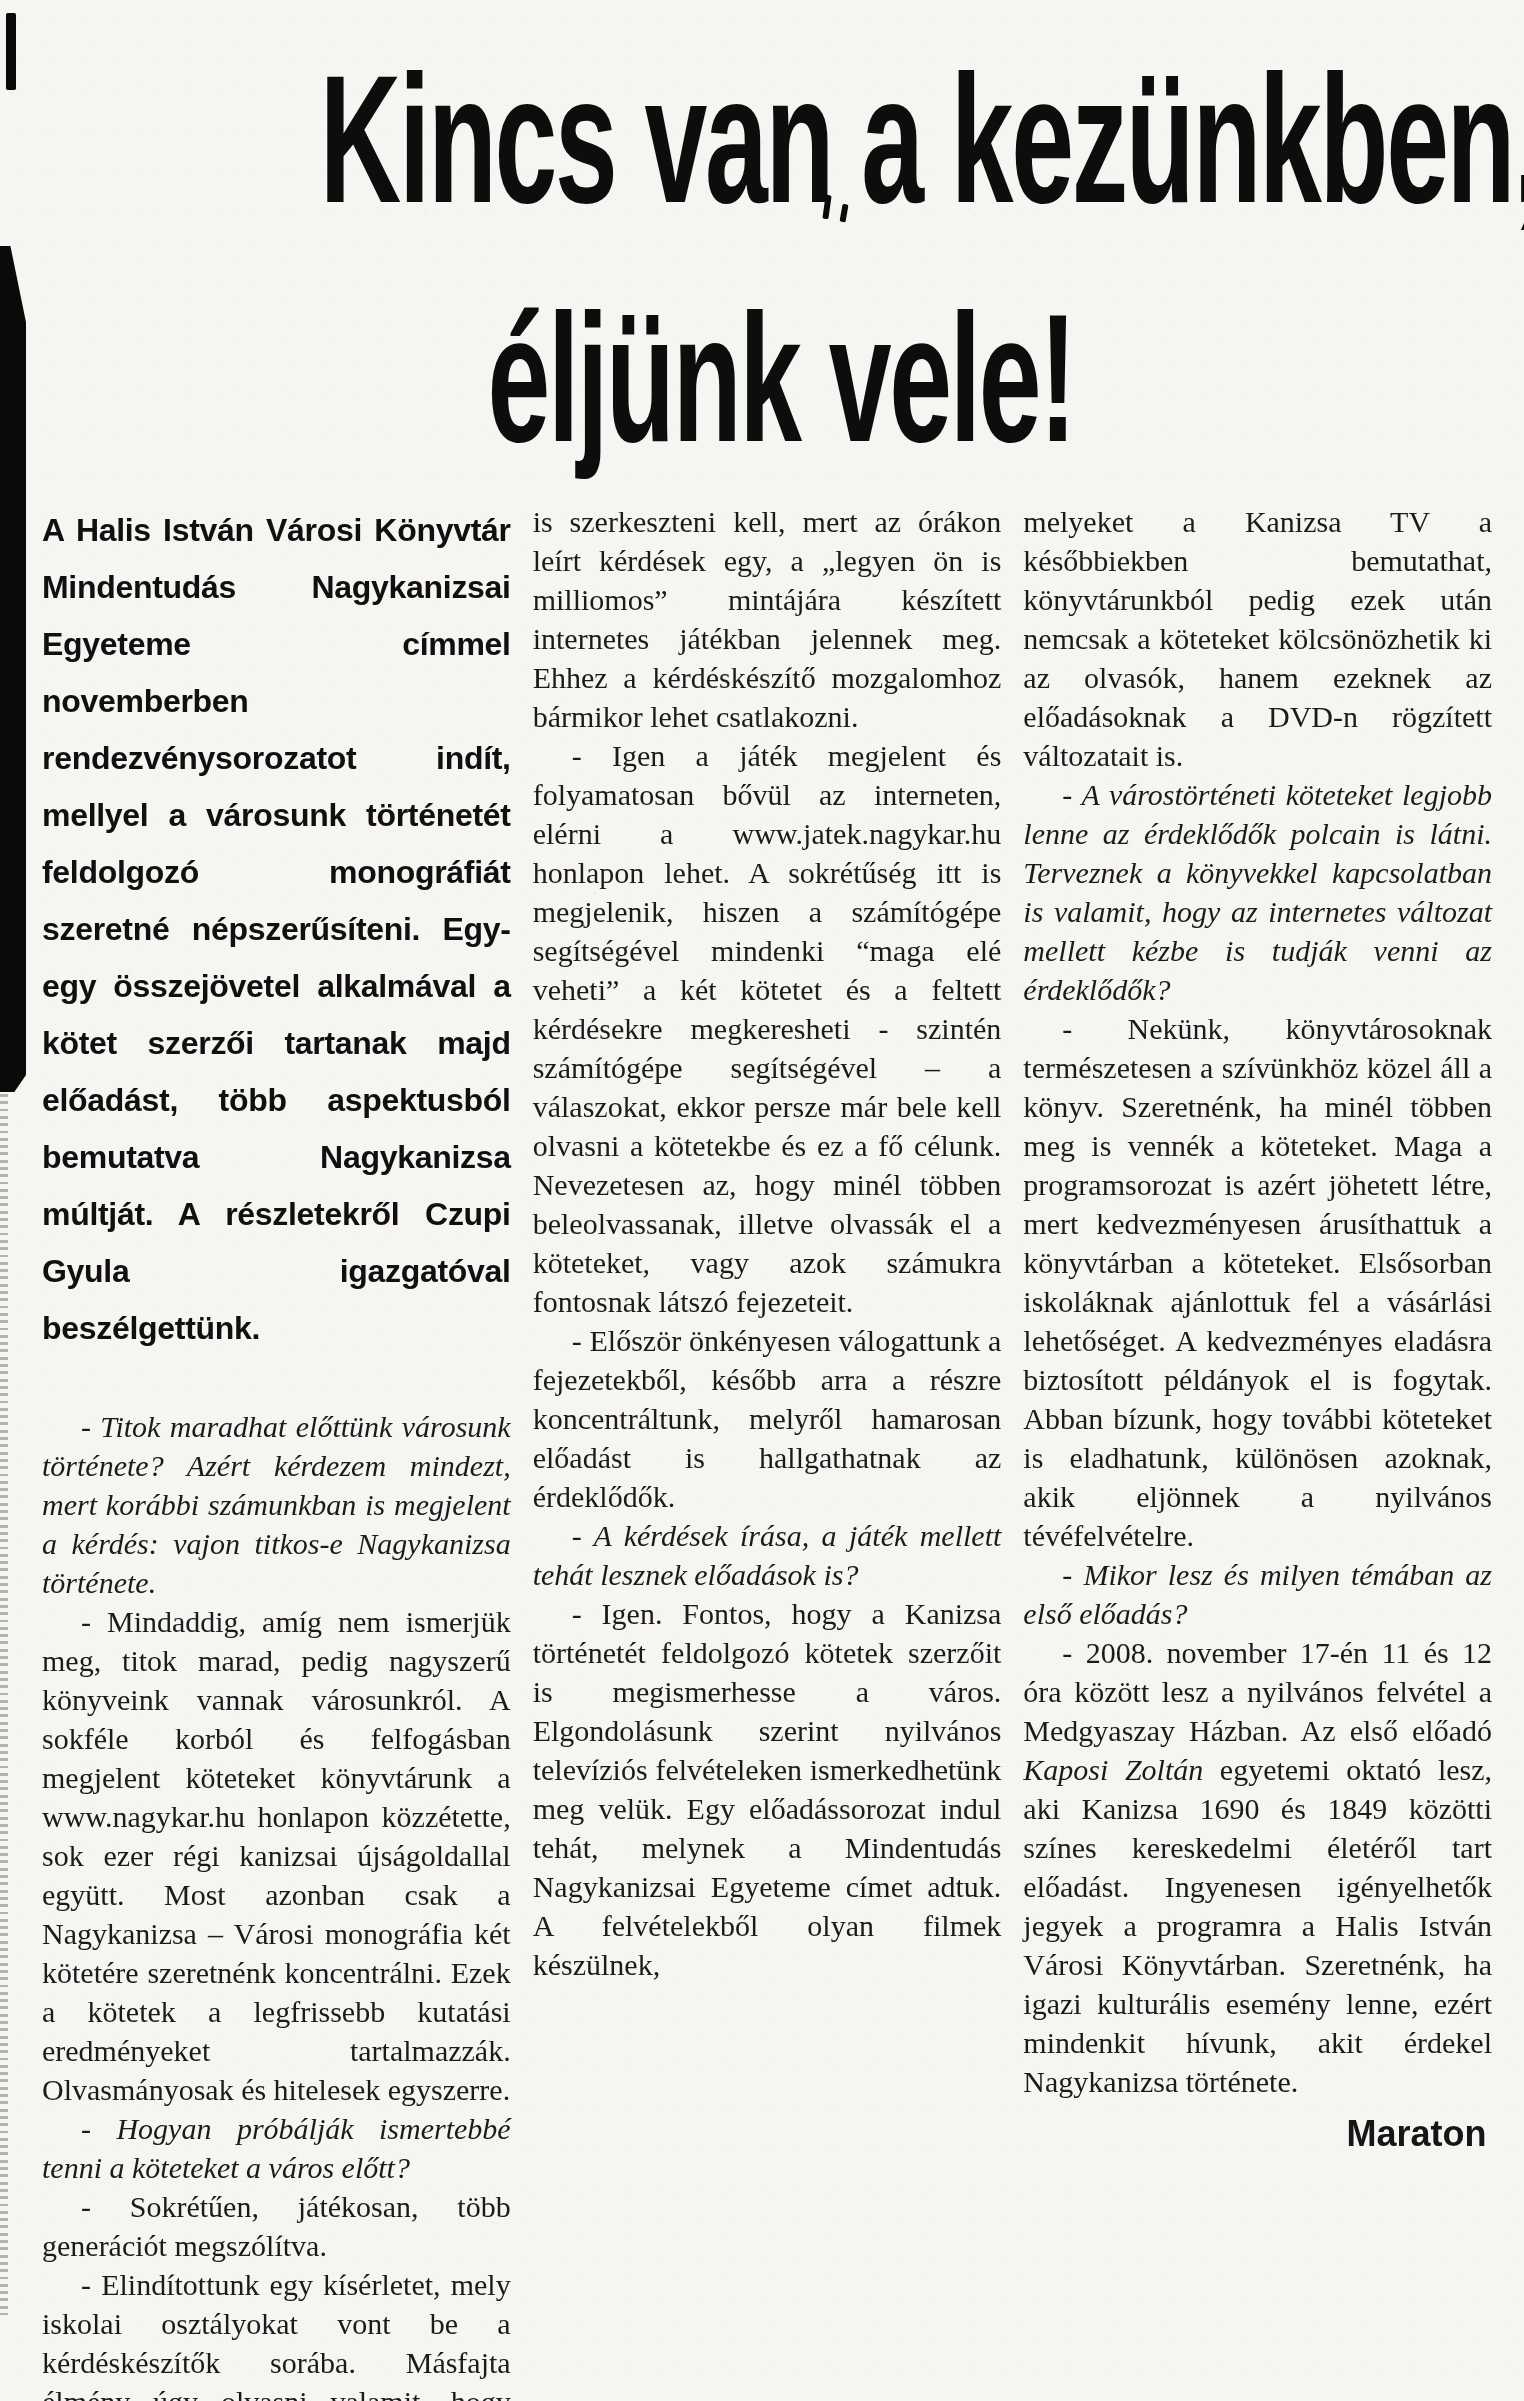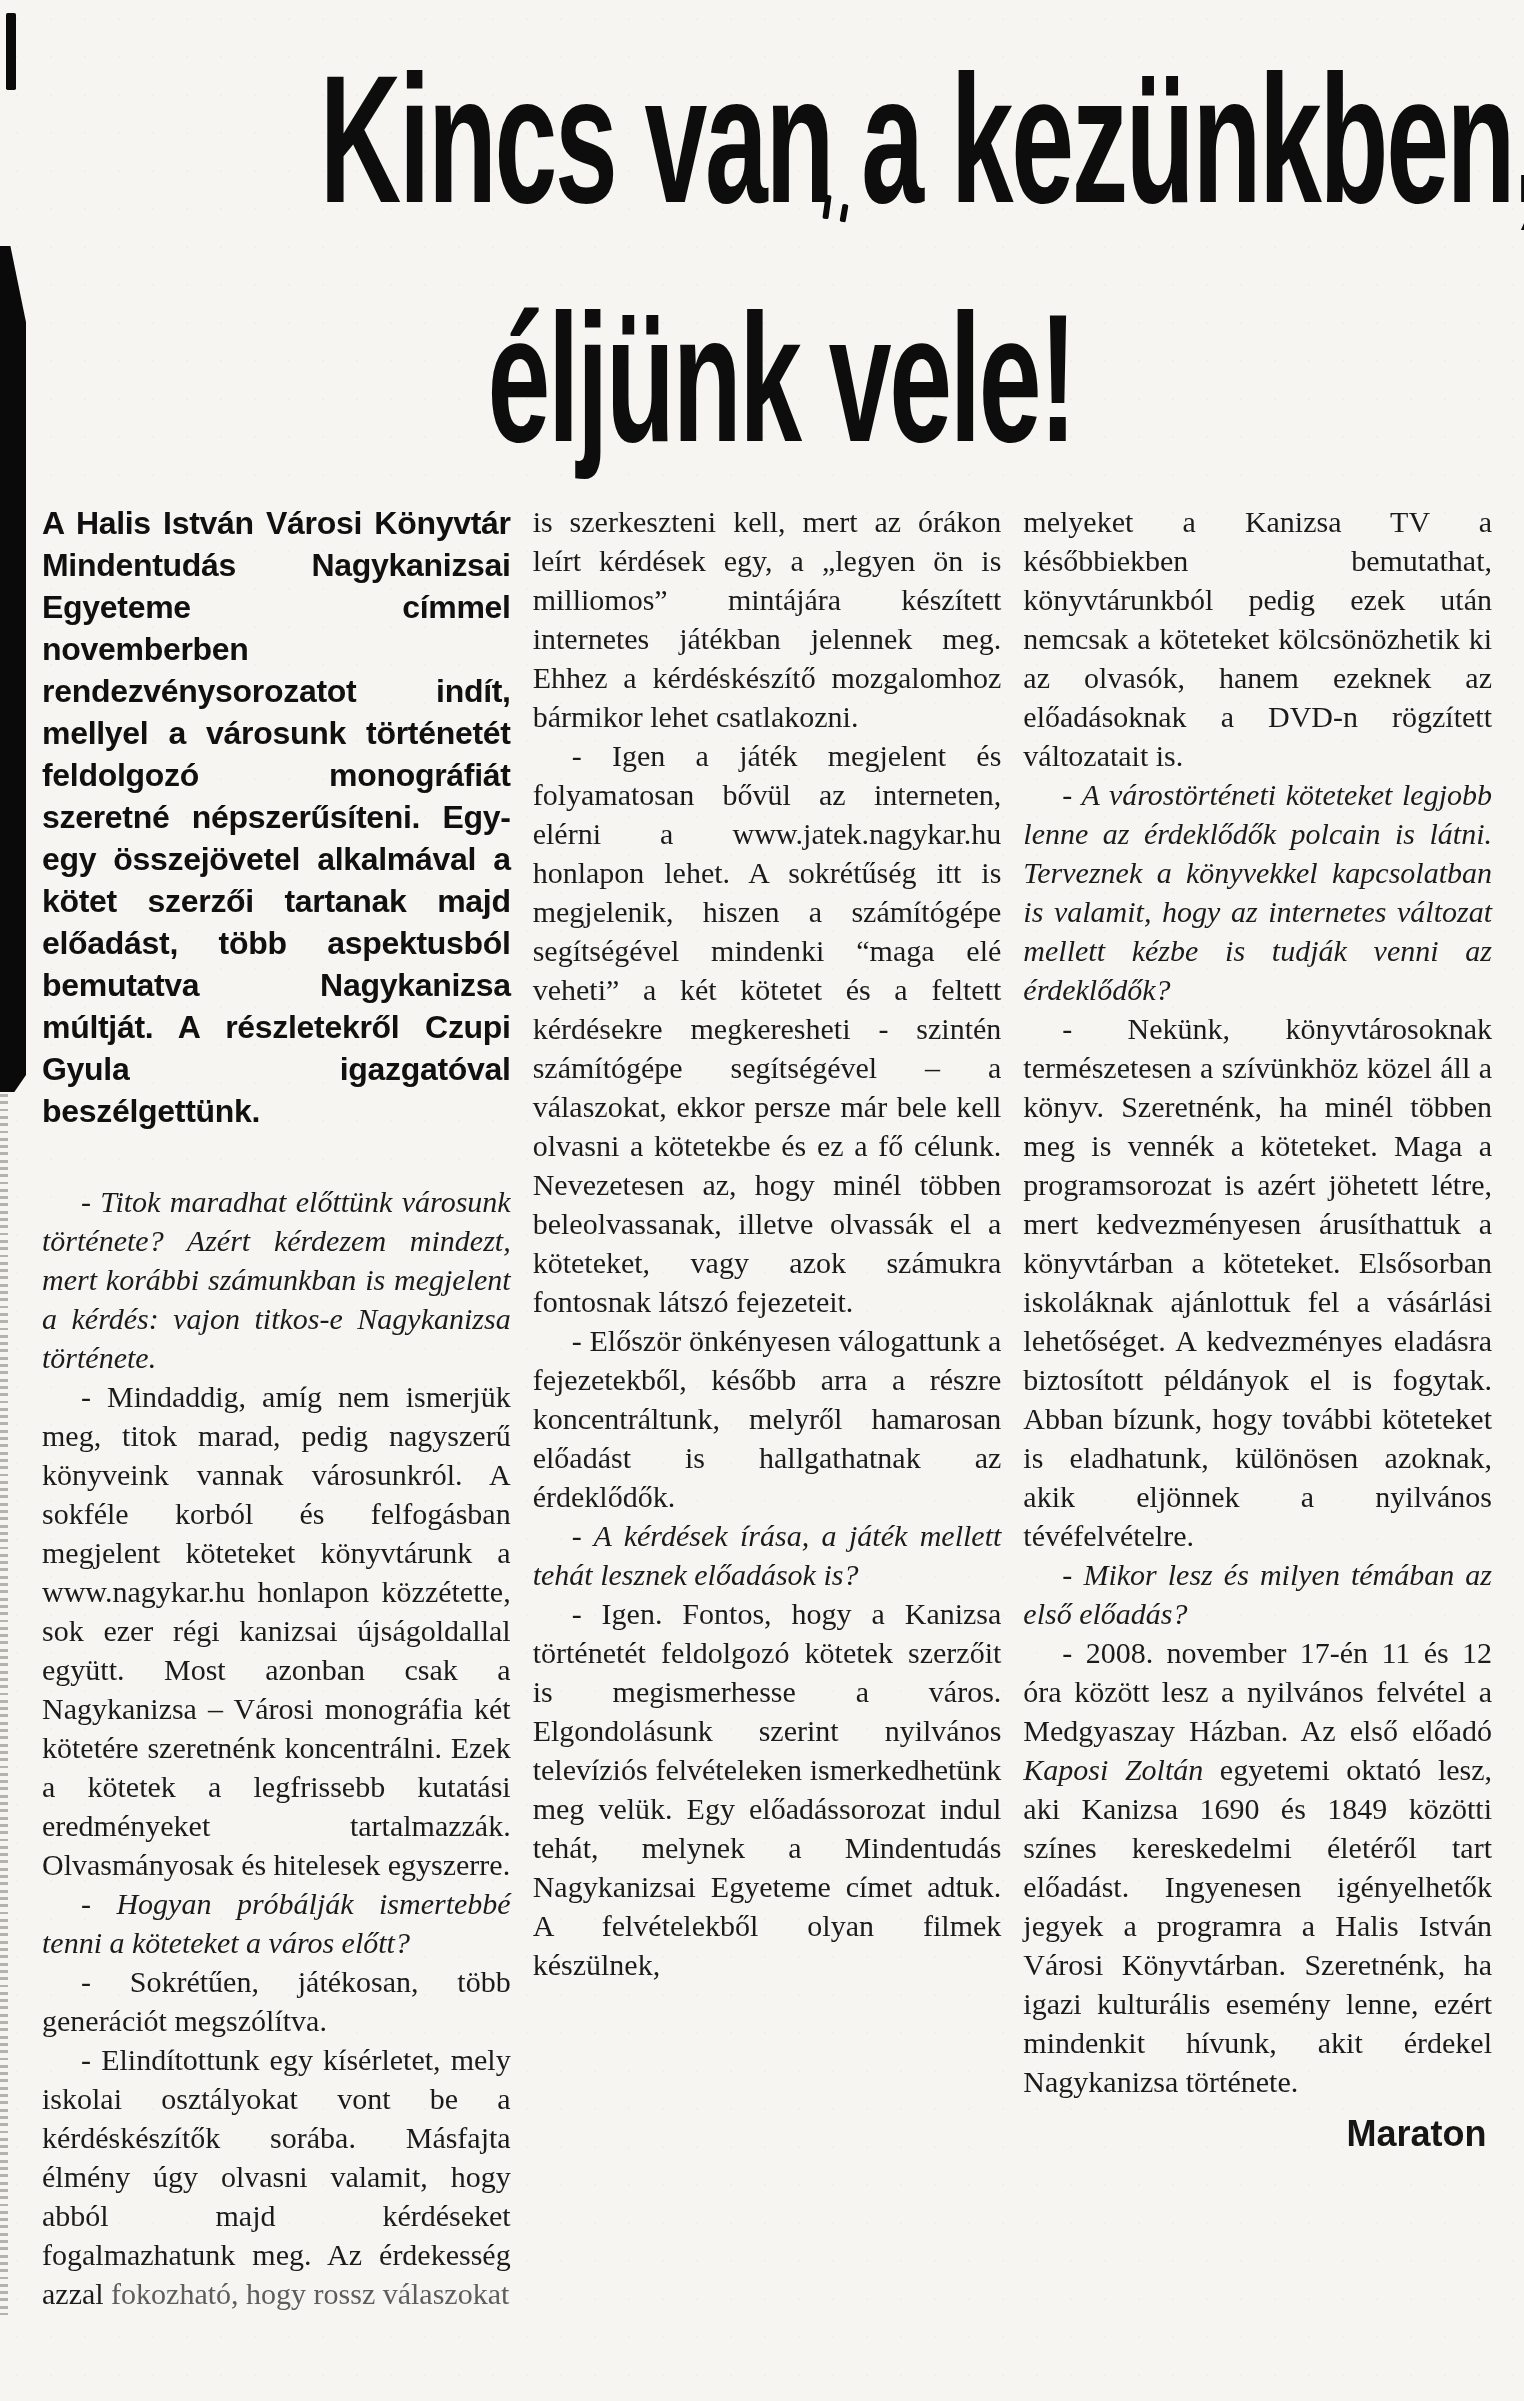--- a/index.html
+++ b/index.html
@@ -85,21 +85,21 @@
     text-align:justify;
     color:var(--ink);
   }
   .para{margin:0;text-indent:39px;}
   .para.cont{text-indent:0;}
   .para.question{font-style:italic;}
   .para.intro{
     font-family:"Liberation Sans", sans-serif;
     font-weight:700;
     font-size:32px;
-    line-height:42px;
+    line-height:57px;
     text-indent:0;
     letter-spacing:-0.3px;
     margin-bottom:50px;
     color:#101010;
   }
   .para.signature{
     text-align:right;
     font-family:"Liberation Sans", sans-serif;
     font-weight:700;
     font-size:36px;

